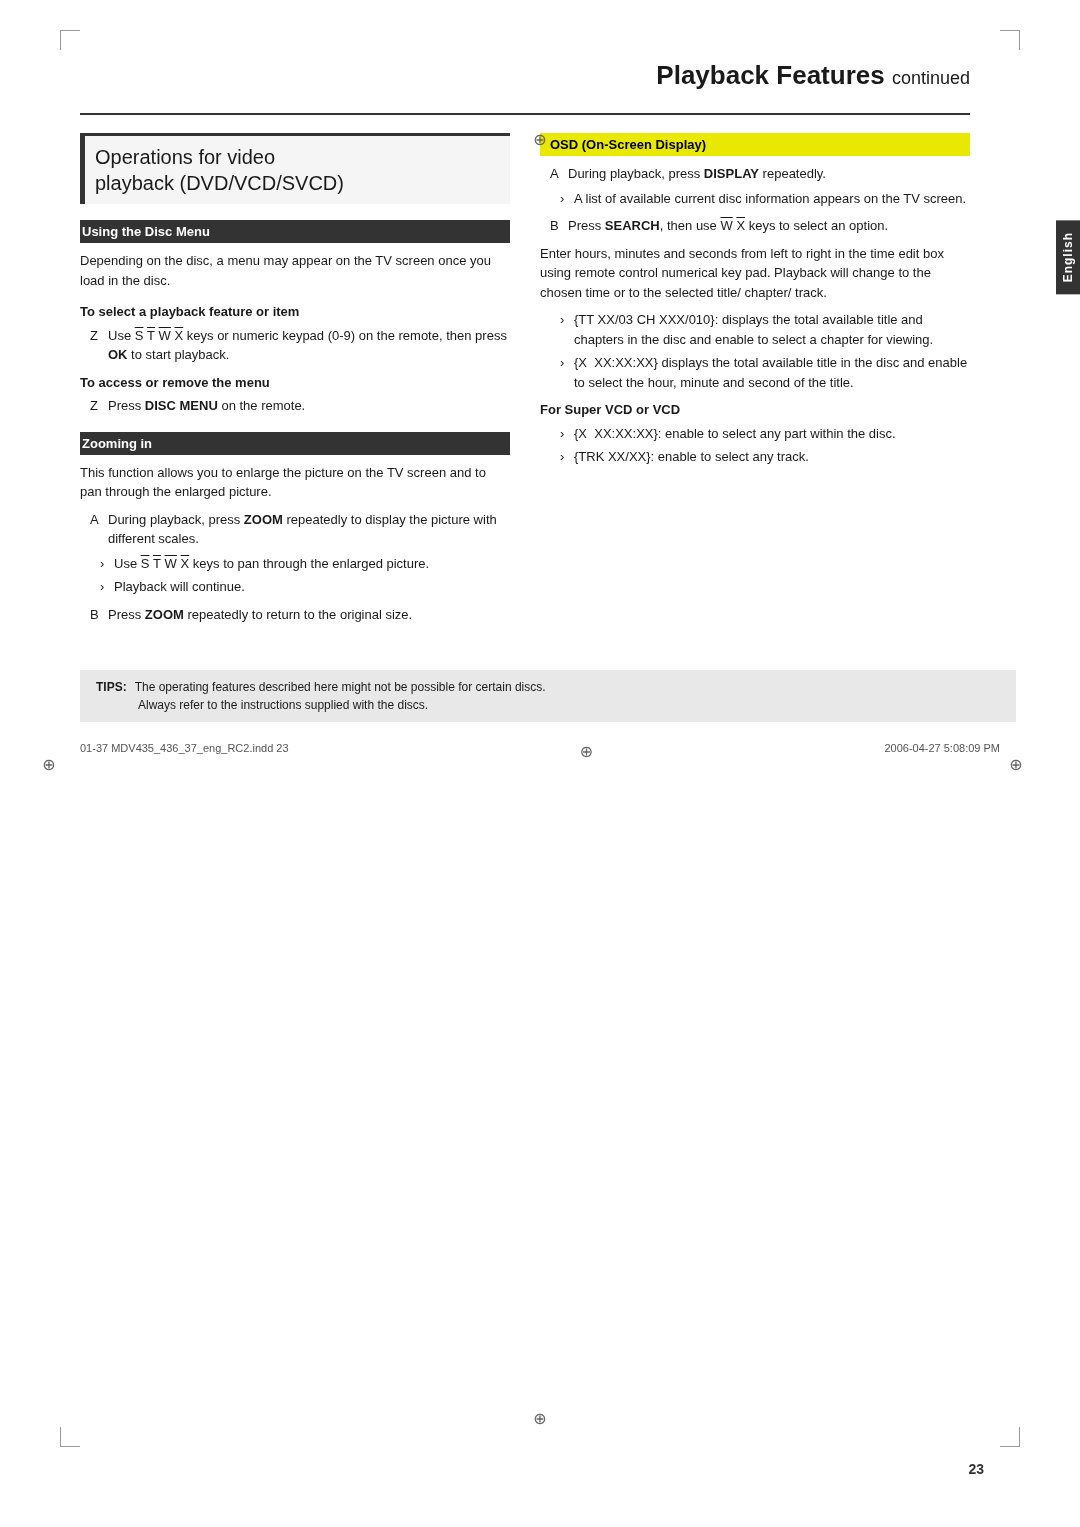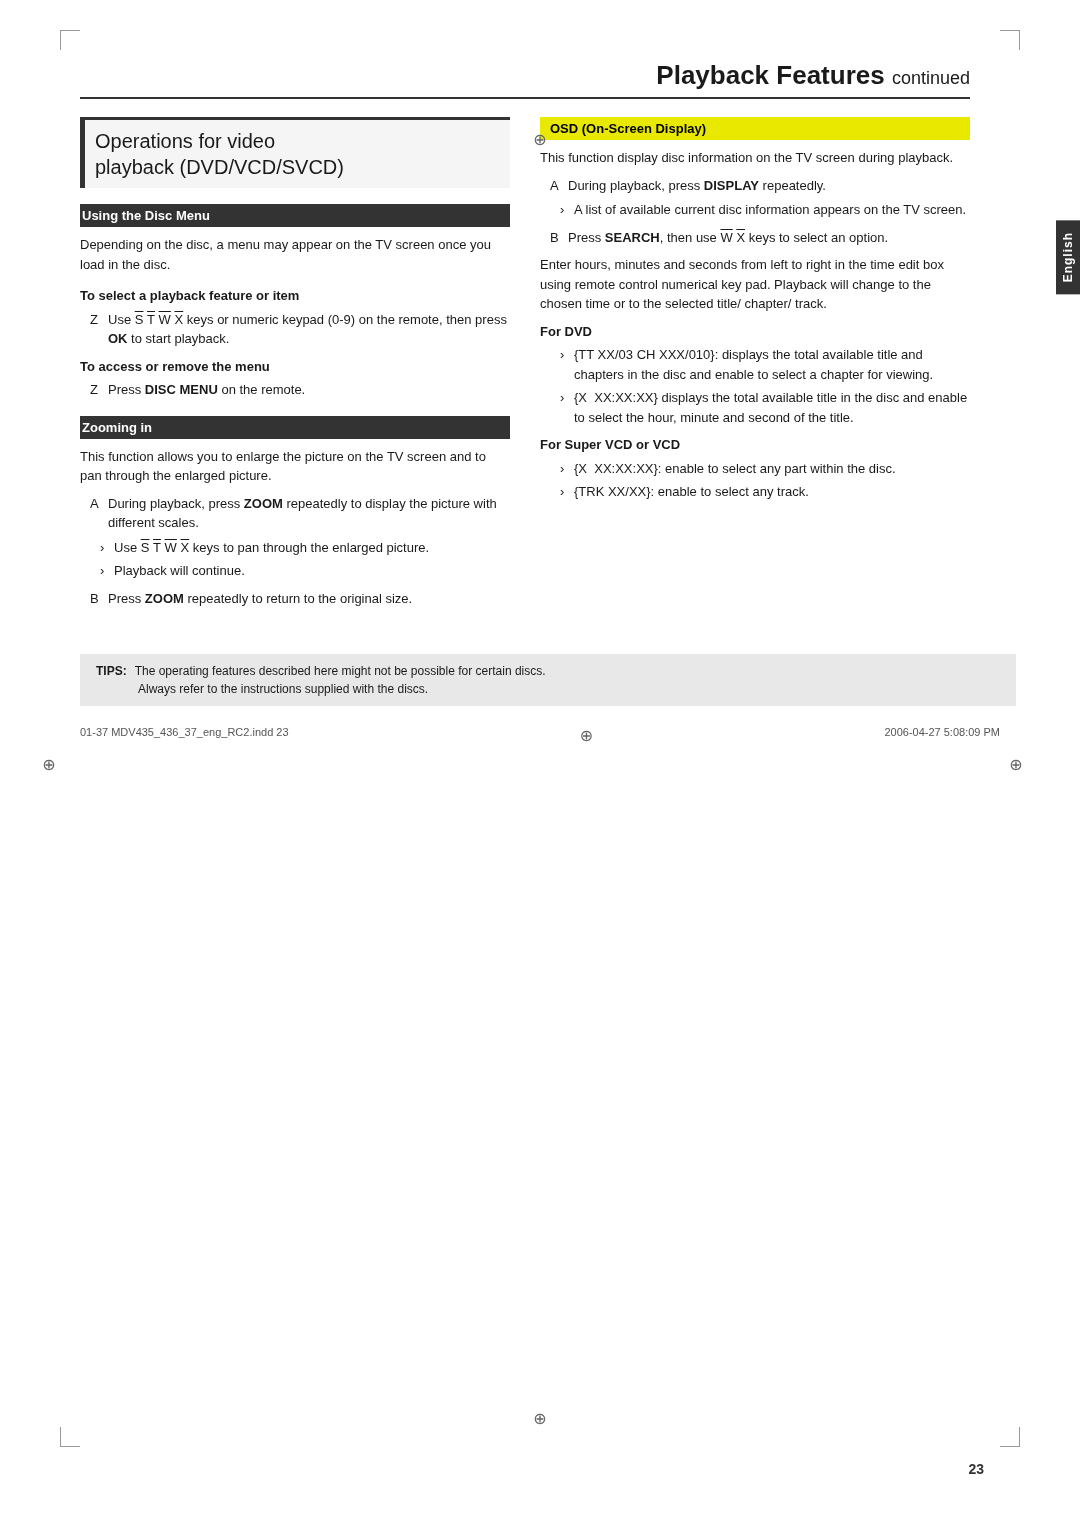--- a/index.html
+++ b/index.html
@@ -73,21 +73,21 @@
       margin: 0 80px 0 80px;
       padding-right: 30px;
     }
 
     
     .page-title {
       text-align: right;
       font-size: 26px;
       font-weight: bold;
       border-bottom: 2px solid #333;
-      padding-bottom: 6px;
+      padding-bottom: 22px;
       margin-bottom: 18px;
     }
     .page-title .continued {
       font-size: 18px;
       font-weight: normal;
     }
 
     
     .two-col {
       display: flex;
@@ -303,40 +303,38 @@
         </div>
 
       </div>
 
       <div class="col-right">
 
         <div class="section-box">
           <div class="section-header-highlight">
             <span>OSD (On-Screen Display)</span>
           </div>
-          <p>This function display disc information on the TV screen during playback.</p>
 
           <div class="list-item">
             <span class="letter">A</span>
             <span>During playback, press <strong>DISPLAY</strong> repeatedly.</span>
           </div>
 
           <div class="sub-list-item">
             <span class="bullet">›</span>
             <span>A list of available current disc information appears on the TV screen.</span>
           </div>
 
           <div class="list-item mt8">
             <span class="letter">B</span>
             <span>Press <strong>SEARCH</strong>, then use <span style="text-decoration:overline;">W</span>&nbsp;<span style="text-decoration:overline;">X</span> keys to select an option.</span>
           </div>
 
           <p class="mt8">Enter hours, minutes and seconds from left to right in the time edit box using remote control numerical key pad. Playback will change to the chosen time or to the selected title/ chapter/ track.</p>
 
-          <p class="sub-heading mt8">For DVD</p>
 
           <div class="sub-list-item">
             <span class="bullet">›</span>
             <span>{TT XX/03 CH XXX/010}: displays the total available title and chapters in the disc and enable to select a chapter for viewing.</span>
           </div>
 
           <div class="sub-list-item">
             <span class="bullet">›</span>
             <span>{X &nbsp;XX:XX:XX} displays the total available title in the disc and enable to select the hour, minute and second of the title.</span>
           </div>

